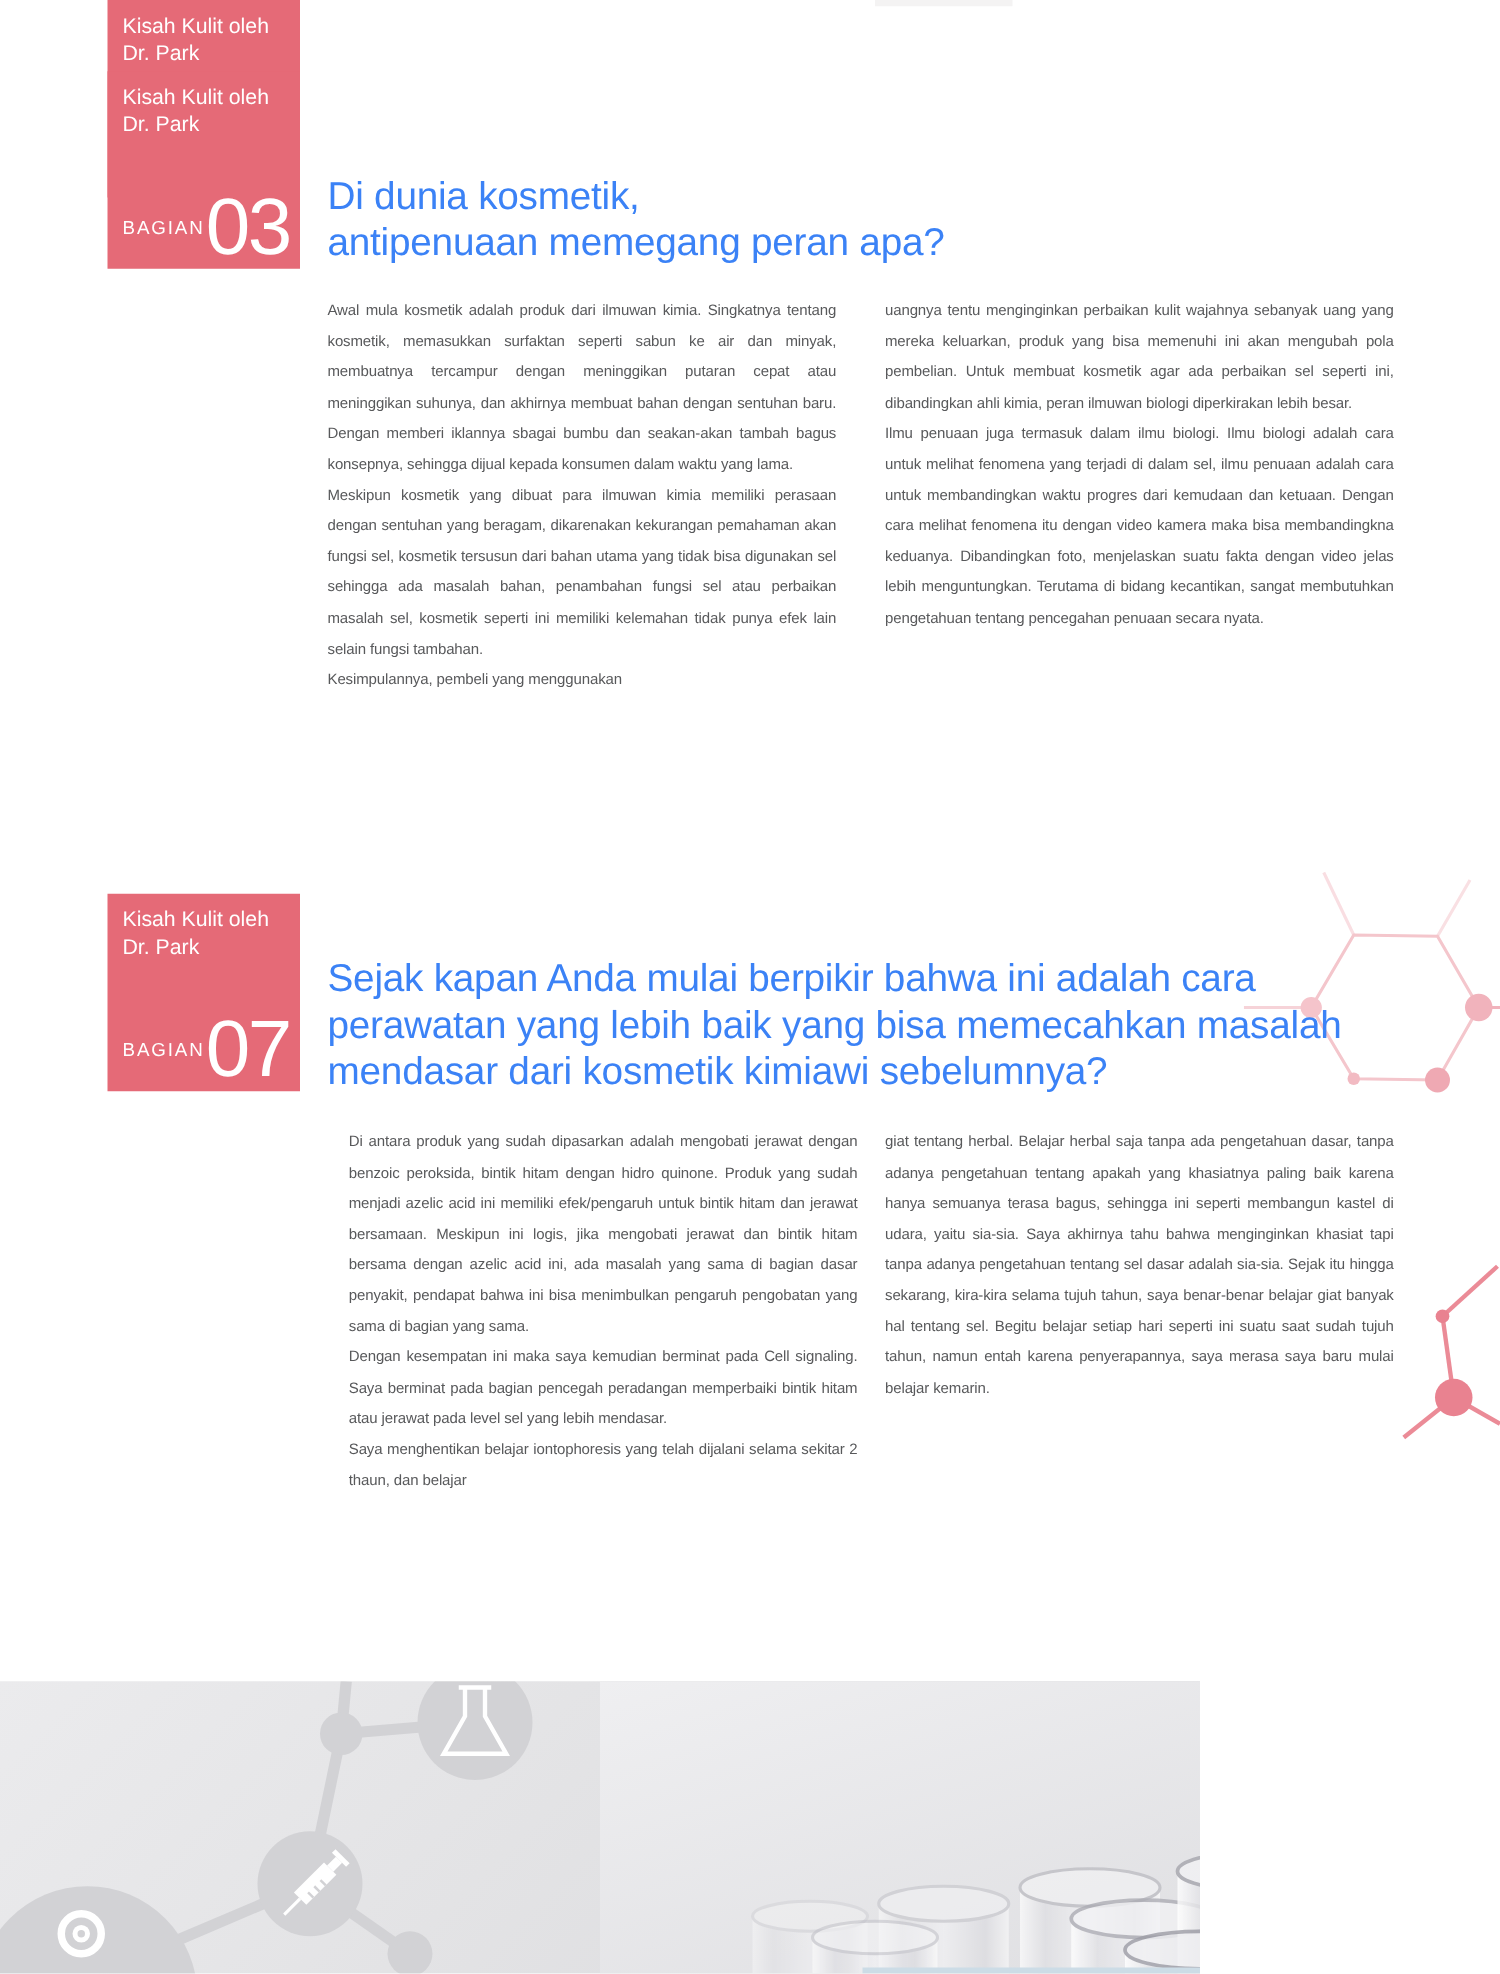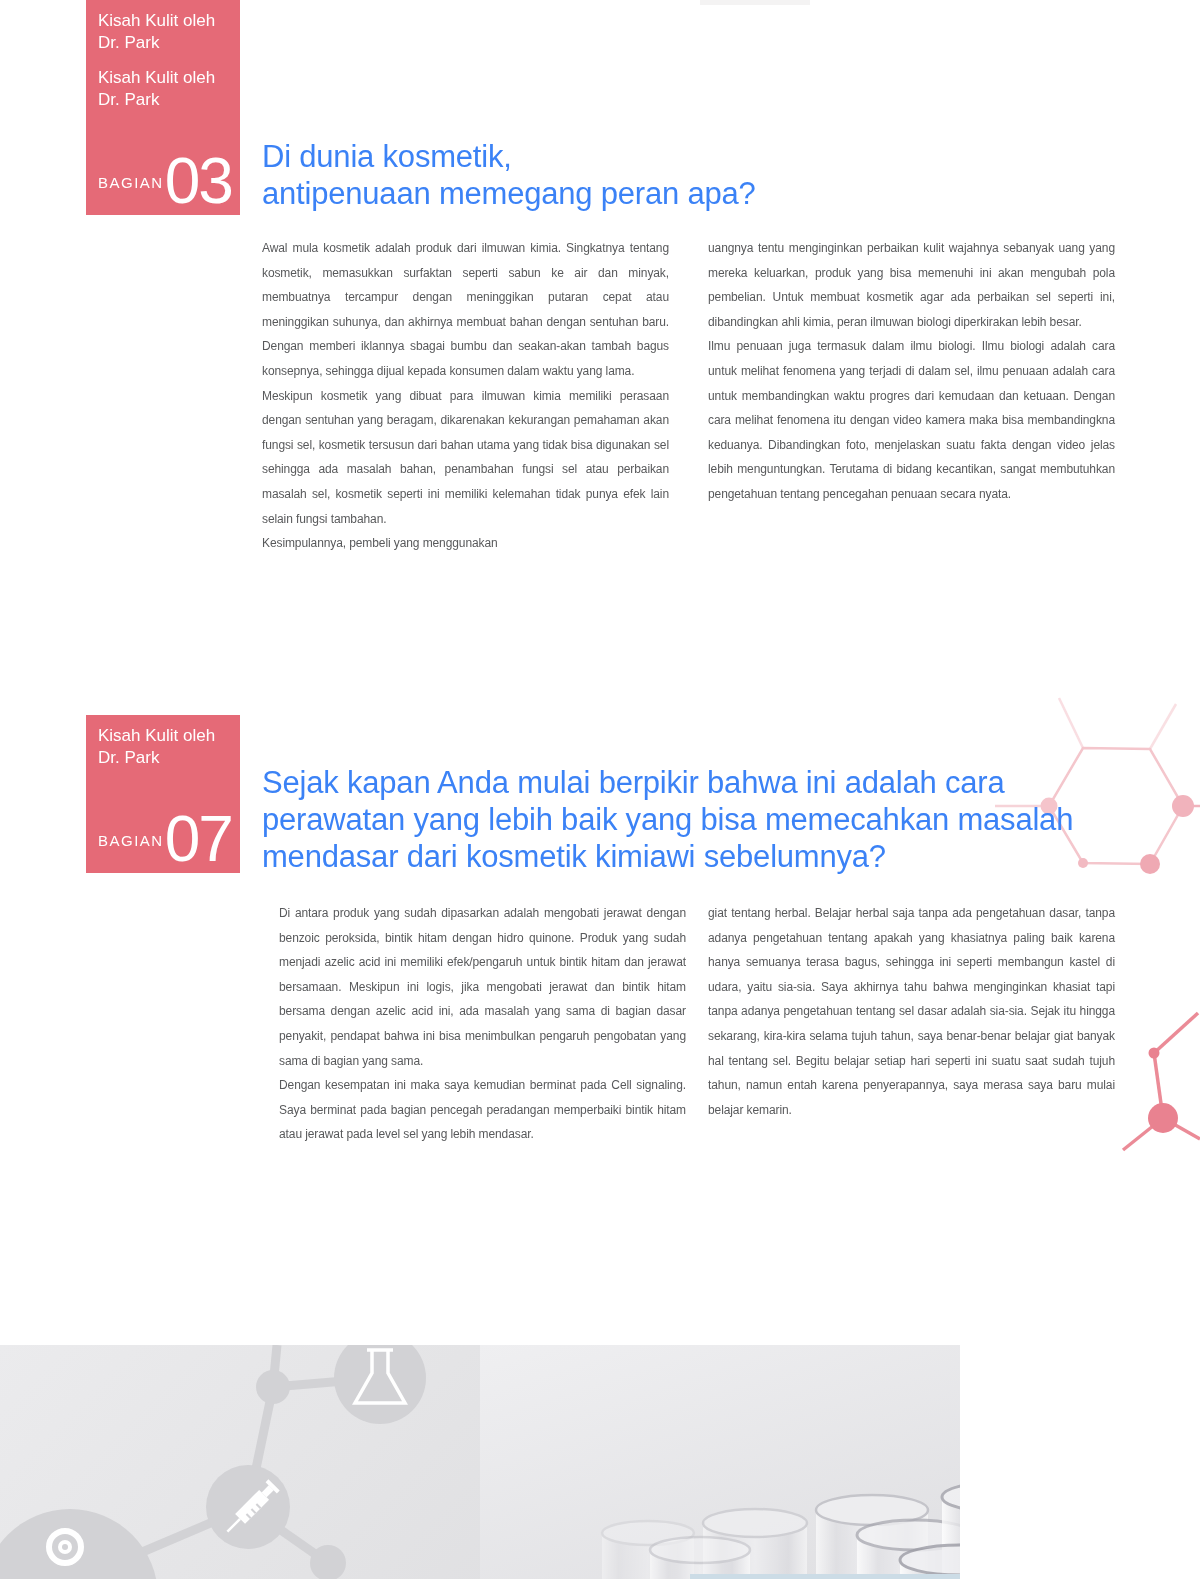--- a/index.html
+++ b/index.html
@@ -121,20 +121,21 @@
 Dr. Park</div>
     <div class="bagian-row">
       <span class="bagian-label">BAGIAN</span>
       <span class="bagian-number">03</span>
     </div>
   </div>
 
   <div class="col" id="s04c1">
     <p>Di antara produk yang sudah dipasarkan adalah mengobati jerawat dengan benzoic peroksida, bintik hitam dengan hidro quinone. Produk yang sudah menjadi azelic acid ini memiliki efek/pengaruh untuk bintik hitam dan jerawat bersamaan. Meskipun ini logis, jika mengobati jerawat dan bintik hitam bersama dengan azelic acid ini, ada masalah yang sama di bagian dasar penyakit, pendapat bahwa ini bisa menimbulkan pengaruh pengobatan yang sama di bagian yang sama.</p>
     <p>Dengan kesempatan ini maka saya kemudian berminat pada Cell signaling. Saya berminat pada bagian pencegah peradangan memperbaiki bintik hitam atau jerawat pada level sel yang lebih mendasar.</p>
+    <p>Saya menghentikan belajar iontophoresis yang telah dijalani selama sekitar 2 thaun, dan belajar</p>
   </div>
   <div class="col" id="s04c2">
     <p>giat tentang herbal. Belajar herbal saja tanpa ada pengetahuan dasar, tanpa adanya pengetahuan tentang apakah yang khasiatnya paling baik karena hanya semuanya terasa bagus, sehingga ini seperti membangun kastel di udara, yaitu sia-sia. Saya akhirnya tahu bahwa menginginkan khasiat tapi tanpa adanya pengetahuan tentang sel dasar adalah sia-sia. Sejak itu hingga sekarang, kira-kira selama tujuh tahun, saya benar-benar belajar giat banyak hal tentang sel. Begitu belajar setiap hari seperti ini suatu saat sudah tujuh tahun, namun entah karena penyerapannya, saya merasa saya baru mulai belajar kemarin.</p>
   </div>
 
   <svg class="mol-deco" width="115" height="160" viewBox="0 0 115 160">
     <line x1="113" y1="10" x2="69" y2="50" stroke="#eb8b97" stroke-width="3.5"></line>
     <line x1="69" y1="50" x2="78" y2="115" stroke="#eb8b97" stroke-width="3.5"></line>
     <line x1="78" y1="115" x2="38" y2="147" stroke="#eb8b97" stroke-width="3.5"></line>
     <line x1="78" y1="115" x2="115" y2="136" stroke="#eb8b97" stroke-width="3.5"></line>

